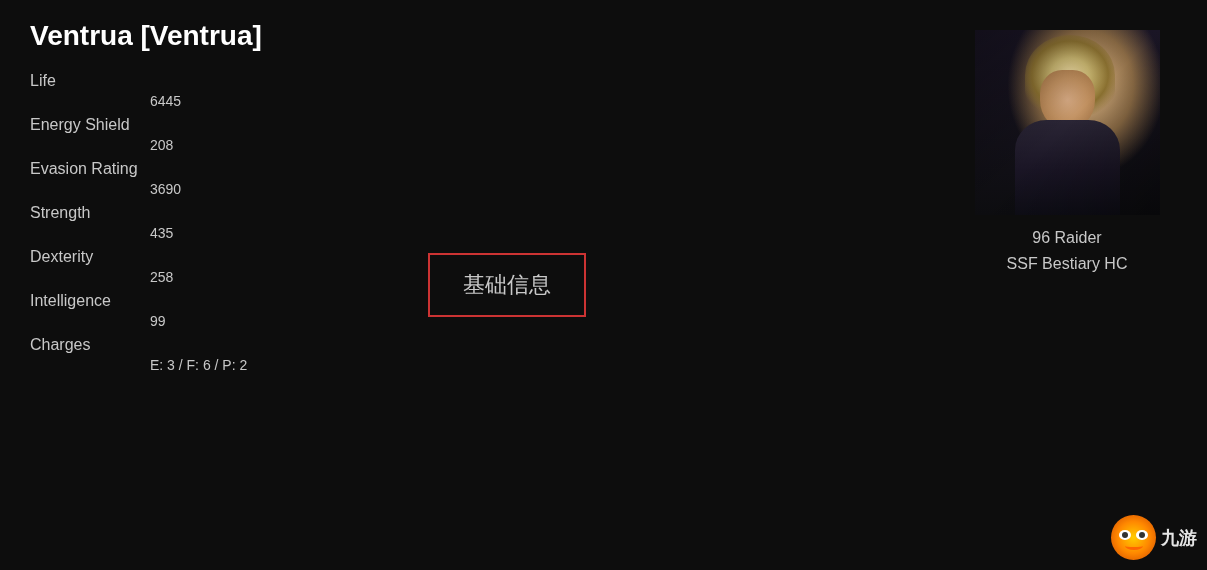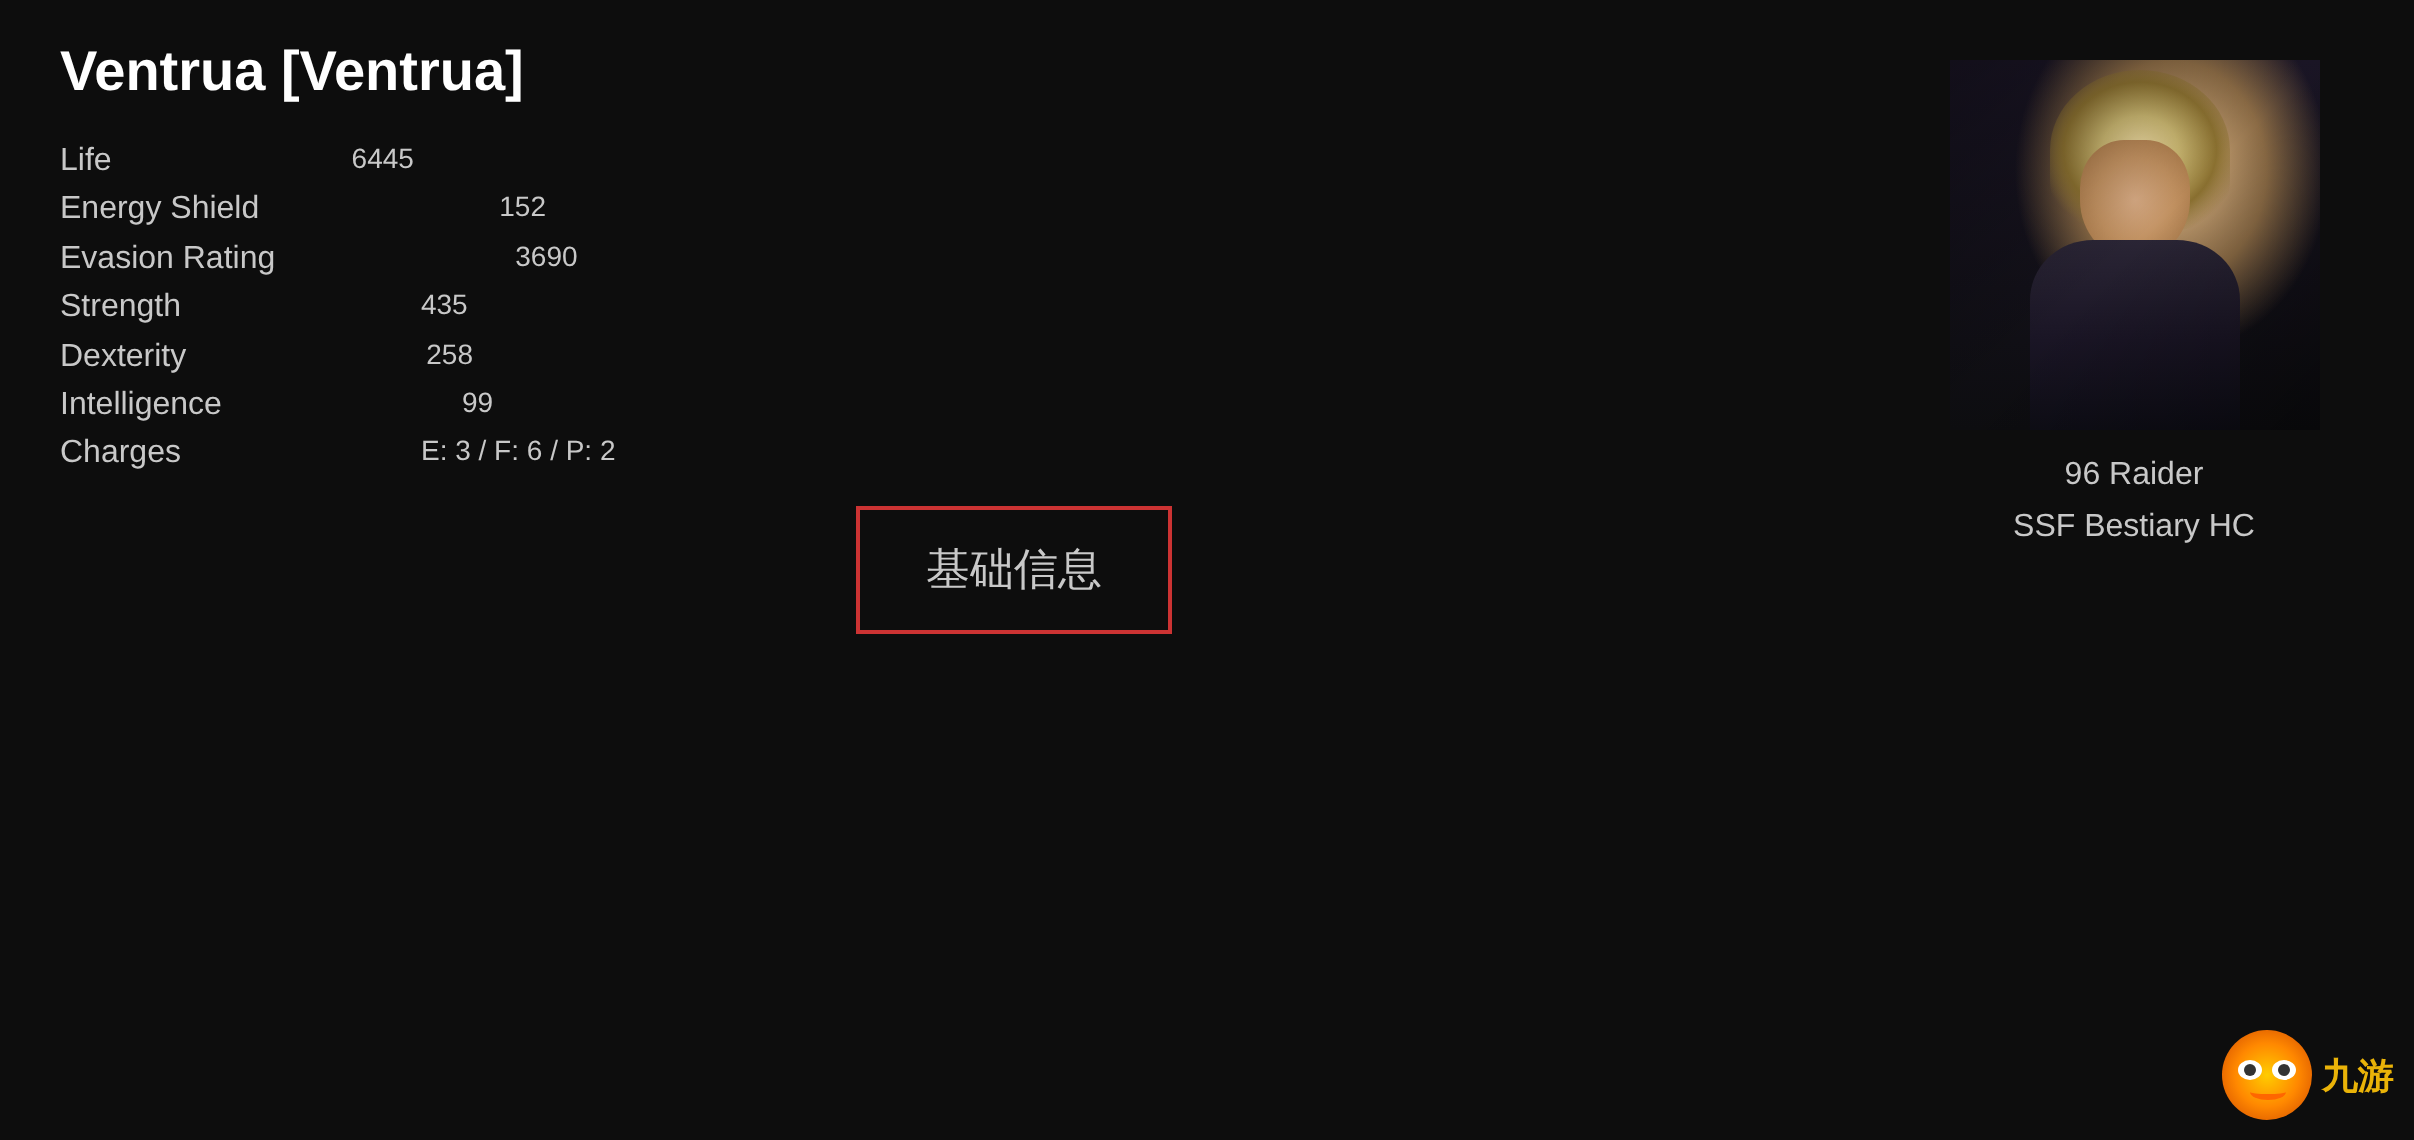--- a/index.html
+++ b/index.html
@@ -40,20 +40,21 @@
     }
 
     .stats-section {
       display: flex;
       flex-direction: column;
       gap: 2px;
     }
 
     .stat-row {
       display: flex;
+      flex-direction: column;
     }
 
     .stat-label {
       font-size: 16px;
       color: #c8c8c8;
       line-height: 1.4;
     }
 
     .stat-value {
       font-size: 14px;
@@ -163,21 +164,21 @@
       border-radius: 50%;
       display: flex;
       align-items: center;
       justify-content: center;
       font-size: 20px;
       position: relative;
       overflow: hidden;
     }
 
     .jiuyou-text {
-      color: #eab308;
+      color: #e5e5e5;
       font-size: 18px;
       font-weight: bold;
     }
 
     .eye-left {
       position: absolute;
       width: 12px;
       height: 10px;
       background: white;
       border-radius: 50%;
@@ -225,21 +226,21 @@
   <div class="left-panel">
     <div class="character-name">Ventrua [Ventrua]</div>
 
     <div class="stats-section">
       <div class="stat-row">
         <span class="stat-label">Life</span>
         <span class="stat-value">6445</span>
       </div>
       <div class="stat-row">
         <span class="stat-label">Energy Shield</span>
-        <span class="stat-value">152</span>
+        <span class="stat-value">208</span>
       </div>
       <div class="stat-row">
         <span class="stat-label">Evasion Rating</span>
         <span class="stat-value">3690</span>
       </div>
       <div class="stat-row">
         <span class="stat-label">Strength</span>
         <span class="stat-value">435</span>
       </div>
       <div class="stat-row">

